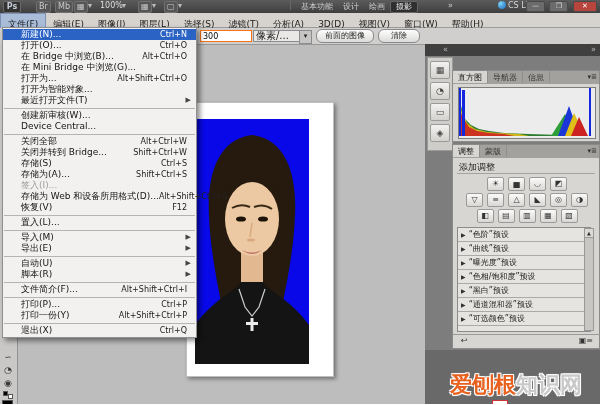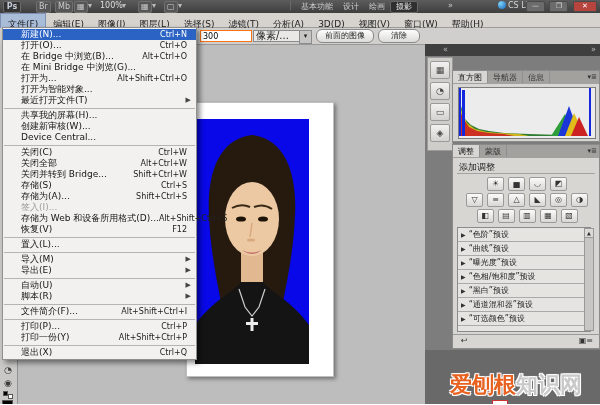--- a/index.html
+++ b/index.html
@@ -213,49 +213,39 @@
         <span class="sc"></span>
         <span class="arrow">▶</span>
       </div>
 
       <div class="menu-item separator">
         <span class="lbl"></span>
         <span class="sc"></span>
         <span class="arrow"></span>
       </div>
 
-      <div class="menu-item">
-        <span class="lbl">共享我的屏幕(H)...</span>
-        <span class="sc"></span>
-        <span class="arrow"></span>
-      </div>
 
       <div class="menu-item">
         <span class="lbl">创建新审核(W)...</span>
         <span class="sc"></span>
         <span class="arrow"></span>
       </div>
 
       <div class="menu-item">
         <span class="lbl">Device Central...</span>
         <span class="sc"></span>
         <span class="arrow"></span>
       </div>
 
       <div class="menu-item separator">
         <span class="lbl"></span>
         <span class="sc"></span>
         <span class="arrow"></span>
       </div>
 
-      <div class="menu-item">
-        <span class="lbl">关闭(C)</span>
-        <span class="sc">Ctrl+W</span>
-        <span class="arrow"></span>
-      </div>
 
       <div class="menu-item">
         <span class="lbl">关闭全部</span>
         <span class="sc">Alt+Ctrl+W</span>
         <span class="arrow"></span>
       </div>
 
       <div class="menu-item">
         <span class="lbl">关闭并转到 Bridge...</span>
         <span class="sc">Shift+Ctrl+W</span>

